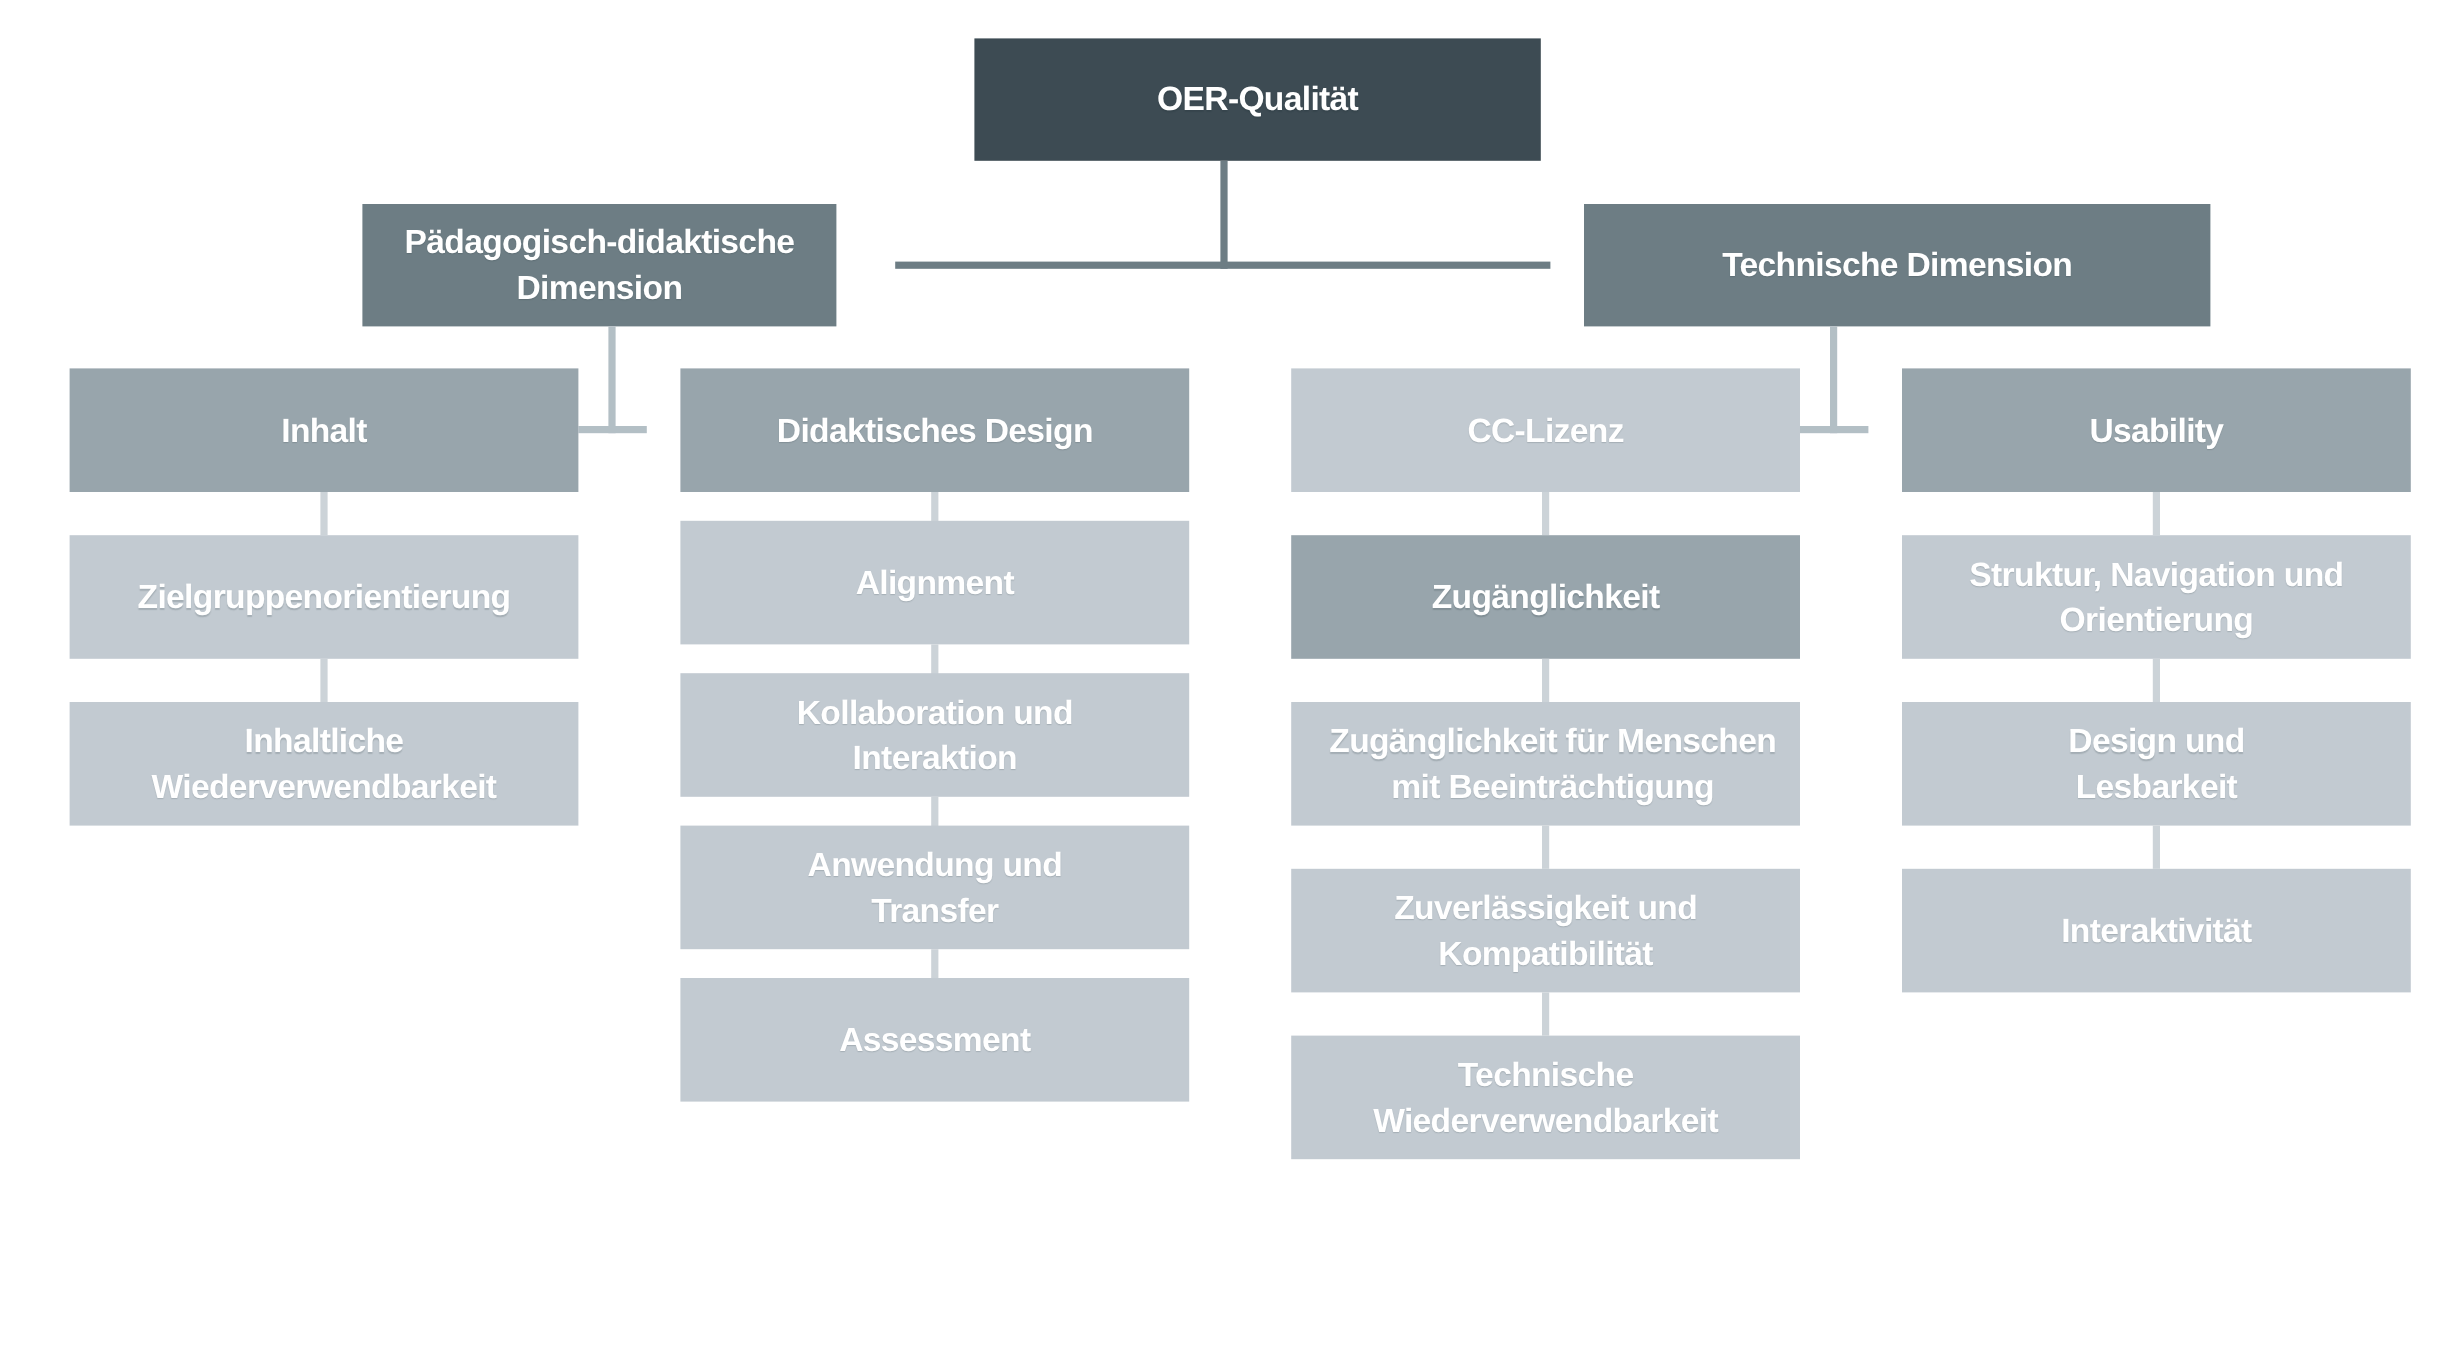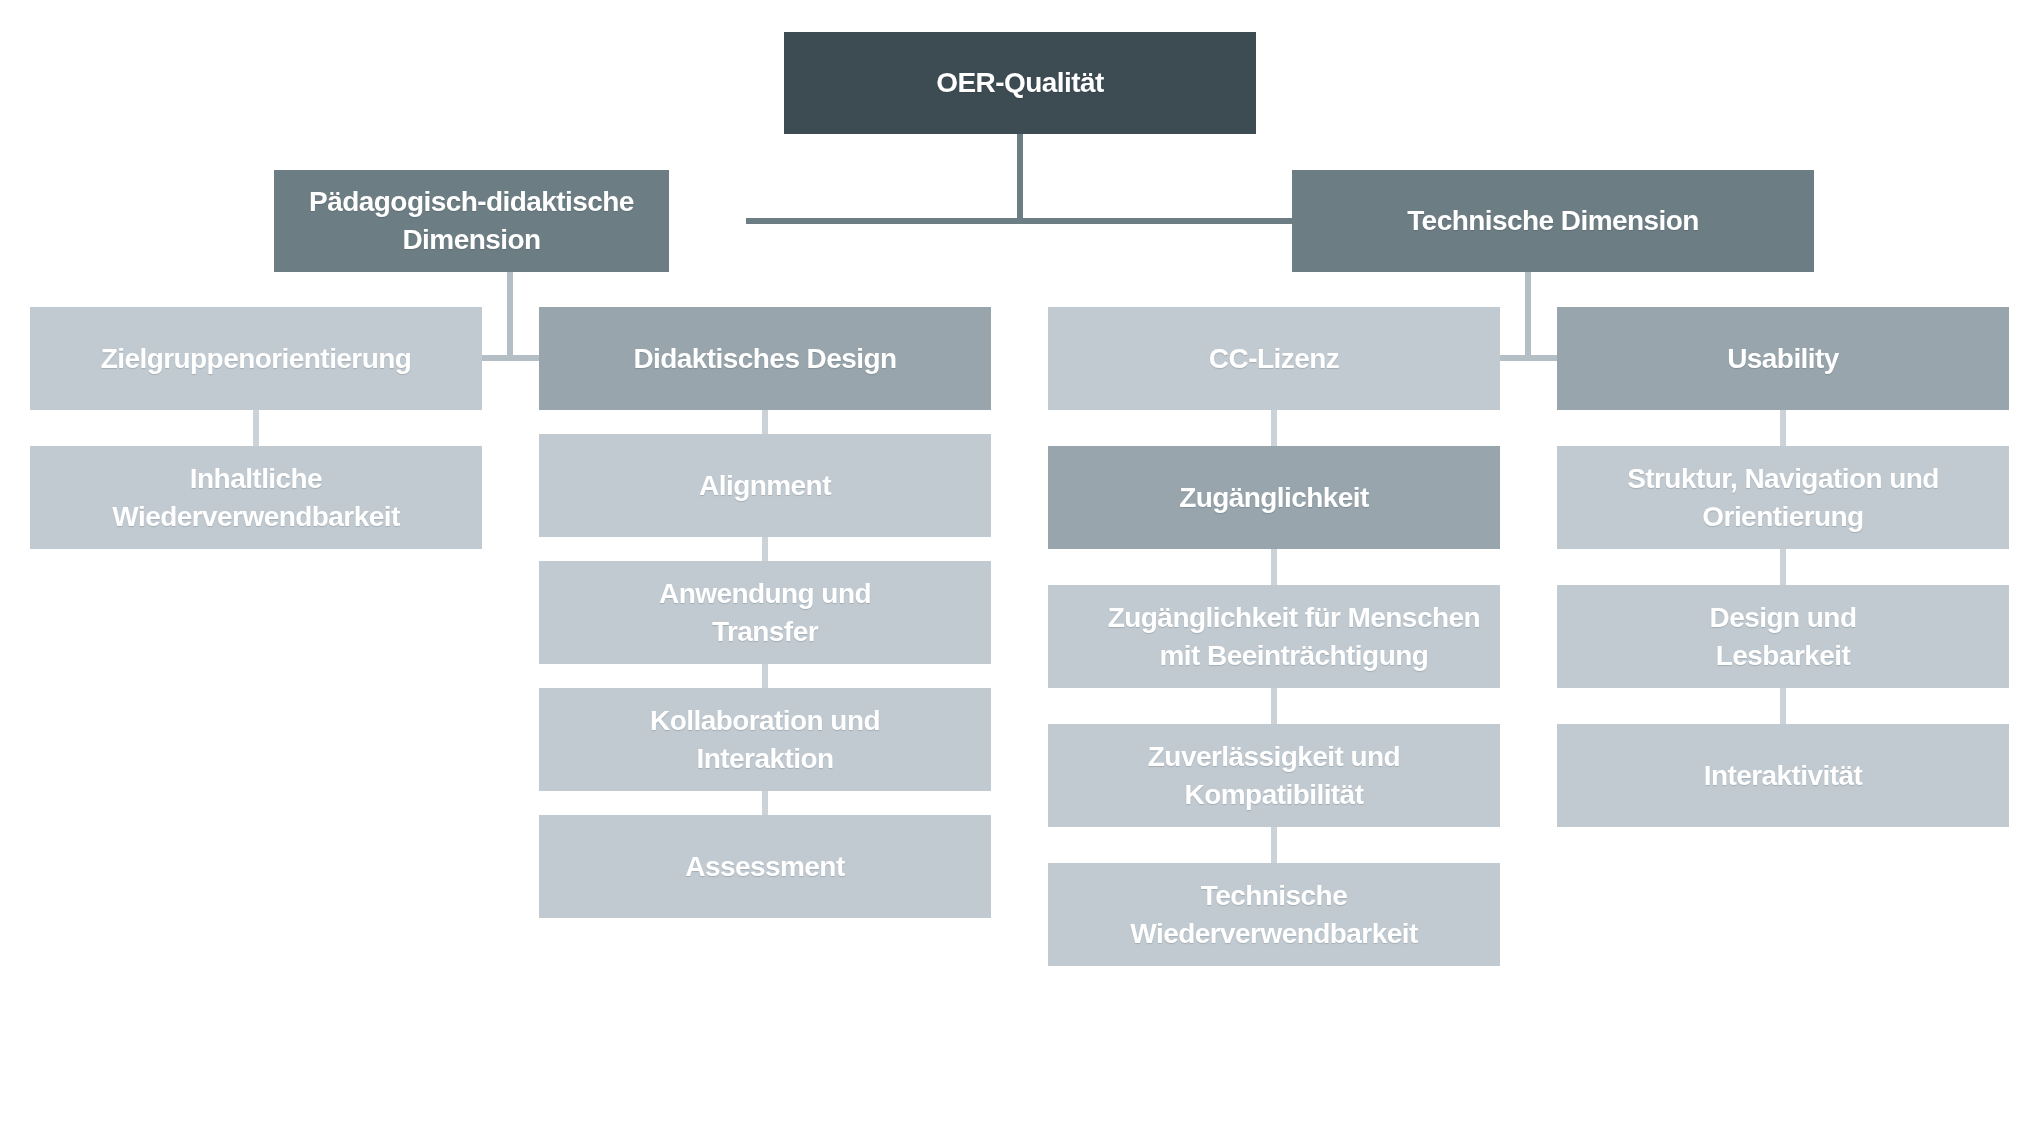--- a/index.html
+++ b/index.html
@@ -24,20 +24,21 @@
     justify-content: center;
     text-align: center;
     color: var(--text, #ffffff);
     font-weight: 700;
     font-size: 28px;
     line-height: 38px;
     letter-spacing: -0.02em;
     white-space: pre-line;
     padding: 0 4px;
     text-shadow: 0 1px 1px rgba(30, 42, 48, 0.18);
+    margin-left: 28px;
   }
   .t1 { background: var(--tier1, #3d4b53); }
   .t2 { background: var(--tier2, #6d7d84); }
   .t3 { background: var(--tier3, #98a5ac); }
   .t4 { background: var(--tier4, #c2cad1); }
 
   .root-box  { position: absolute; left: 784px;  top: 32px;  width: 472px; height: 102px; }
   .dim-box-0 { position: absolute; left: 274px;  top: 170px; width: 395px; height: 102px; }
   .dim-box-1 { position: absolute; left: 1292px; top: 170px; width: 522px; height: 102px; }
 
@@ -94,32 +95,33 @@
   <div class="box t2 dim-box-0">Pädagogisch-didaktische
 Dimension</div>
   <div class="box t2 dim-box-1">Technische Dimension</div>
 
   <div class="connector conn-mid v-dim-0"></div>
   <div class="connector conn-mid h-gap-0"></div>
   <div class="connector conn-mid v-dim-1"></div>
   <div class="connector conn-mid h-gap-1"></div>
 
   <div class="col col-0">
+    <div class="box t3">Inhalt</div>
     <div class="box t4">Zielgruppenorientierung</div>
     <div class="box t4">Inhaltliche
 Wiederverwendbarkeit</div>
   </div>
 
   <div class="col col-1">
     <div class="box t3">Didaktisches Design</div>
     <div class="box t4">Alignment</div>
+    <div class="box t4">Kollaboration und
+Interaktion</div>
     <div class="box t4">Anwendung und
 Transfer</div>
-    <div class="box t4">Kollaboration und
-Interaktion</div>
     <div class="box t4">Assessment</div>
   </div>
 
   <div class="col col-2">
     <div class="box t4">CC-Lizenz</div>
     <div class="box t3">Zugänglichkeit</div>
     <div class="box t4 align-right">Zugänglichkeit für Menschen
 mit Beeinträchtigung</div>
     <div class="box t4">Zuverlässigkeit und
 Kompatibilität</div>

